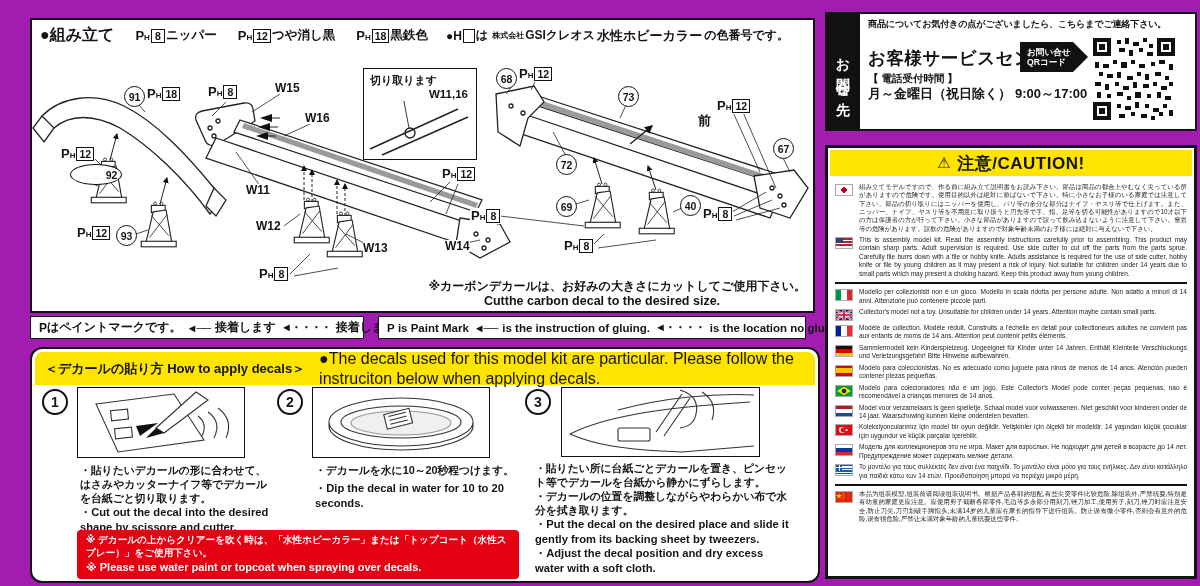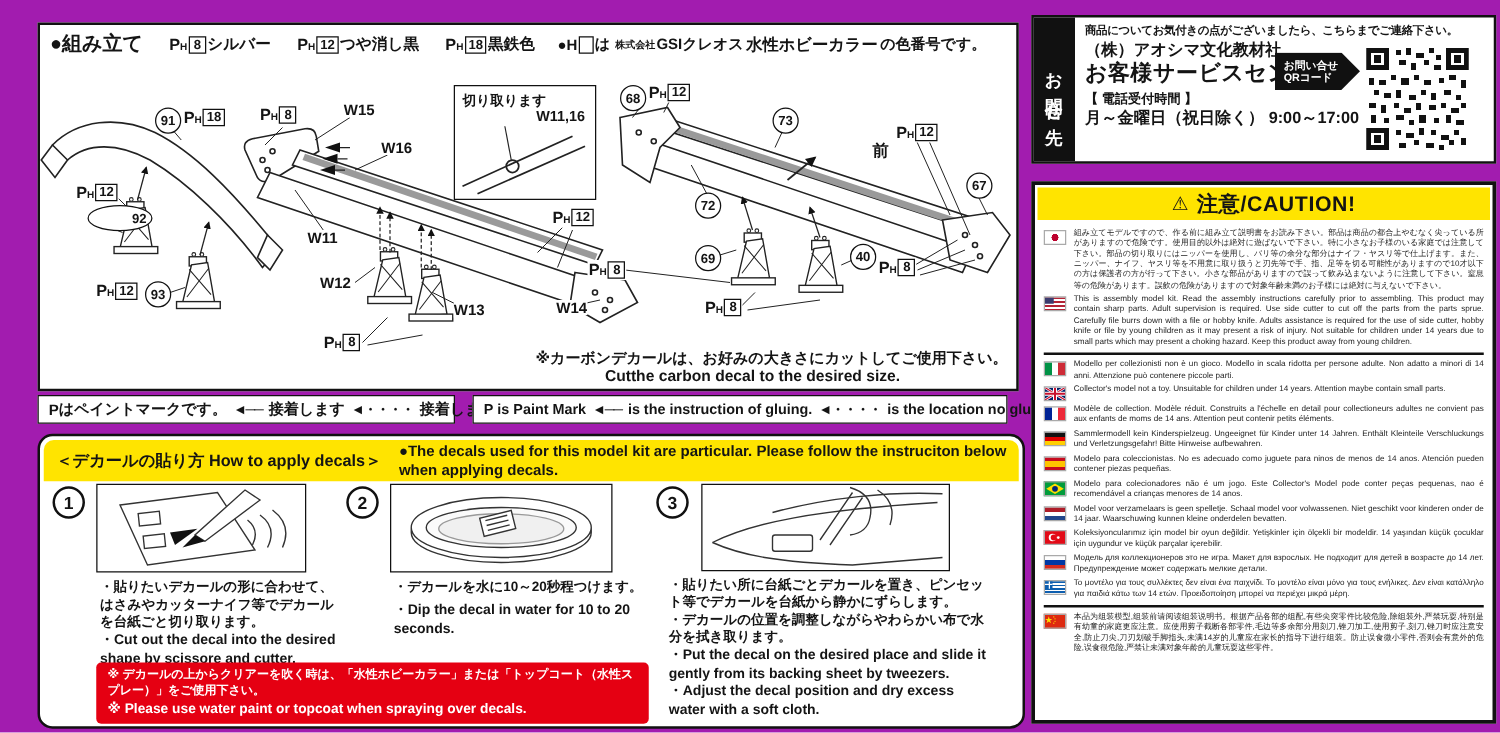--- a/index.html
+++ b/index.html
@@ -34,21 +34,21 @@
   #pm-jp{left:30px;width:334px;}
   #pm-en{left:378px;width:428px;font-size:11.5px;}
   .pm-strip .arr{margin:0 5px;font-size:11px;letter-spacing:-1px;}
   
   #decal-box{left:30px;top:347px;width:790px;height:236px;border:2.5px solid #111;border-radius:12px;background:#fff;box-sizing:border-box;}
   #decal-header{position:absolute;left:3px;top:3px;right:3px;height:33px;background:#ffe400;border-radius:8px 8px 0 0;
                 display:flex;align-items:center;}
   #decal-title{font-size:13px;font-weight:900;margin-left:10px;white-space:nowrap;}
   #decal-header-right{margin-left:14px;line-height:1.25;}
   #decal-header-jp{font-size:9.5px;font-weight:800;}
-  #decal-header-en{font-size:12px;font-weight:700;}
+  #decal-header-en{font-size:16px;font-weight:400;}
   .step{position:absolute;top:38px;}
   .stepnum{position:absolute;left:0;top:2px;width:22px;height:22px;border:2px solid #111;border-radius:50%;
            display:flex;align-items:center;justify-content:center;font-size:14px;font-weight:800;background:#fff;}
   .stepbox{position:absolute;border:1.6px solid #111;background:#fff;}
   .steptext{position:absolute;line-height:1.3;}
   .steptext.jp div{font-size:10.8px;font-weight:800;}
   .steptext.en div{font-size:11.2px;font-weight:600;}
   #decal-warning{position:absolute;left:45px;top:181px;width:442px;background:#e50012;color:#fff;border-radius:4px;
                  padding:4px 9px;box-sizing:border-box;line-height:1.35;}
   #decal-warning .wjp{font-size:9.6px;font-weight:800;}
@@ -105,21 +105,21 @@
 
   <div id="assembly-box" class="abs">
     <div id="asm-header" class="abs">
       <span id="asm-title">●組み立て</span>
       <span class="leg">
         <span class="ph">
             <span class="pp">P</span>
             <span class="phh">H</span>
             <span class="pnum">8</span>
           </span>
-        <span>シルバー</span>
+        <span>ニッパー</span>
       </span>
       <span class="leg">
         <span class="ph">
             <span class="pp">P</span>
             <span class="phh">H</span>
             <span class="pnum">12</span>
           </span>
         <span>つや消し黒</span>
       </span>
       <span class="leg">
@@ -438,21 +438,20 @@
       <div class="wen">※ Please use water paint or topcoat when spraying over decals.</div>
     </div>
   </div>
 
   <div id="contact-box" class="abs">
     <div id="contact-side">
         <span>お問合せ先</span>
       </div>
     <div id="contact-body">
       <div id="contact-notice">商品についてお気付きの点がございましたら、こちらまでご連絡下さい。</div>
-      <div id="contact-company">（株）アオシマ文化教材社</div>
       <div id="contact-center">お客様サービスセンター</div>
       <div id="contact-hours-label">【 電話受付時間 】</div>
       <div id="contact-hours">月～金曜日（祝日除く） 9:00～17:00</div>
     </div>
     <div id="qr-badge">
       <div>お問い合せ</div>
         <div>QRコード</div>
     </div>
     <svg id="qr-code" viewBox="0 0 41 41" shape-rendering="crispEdges">
       <rect width="41" height="41" fill="#fff"></rect>

